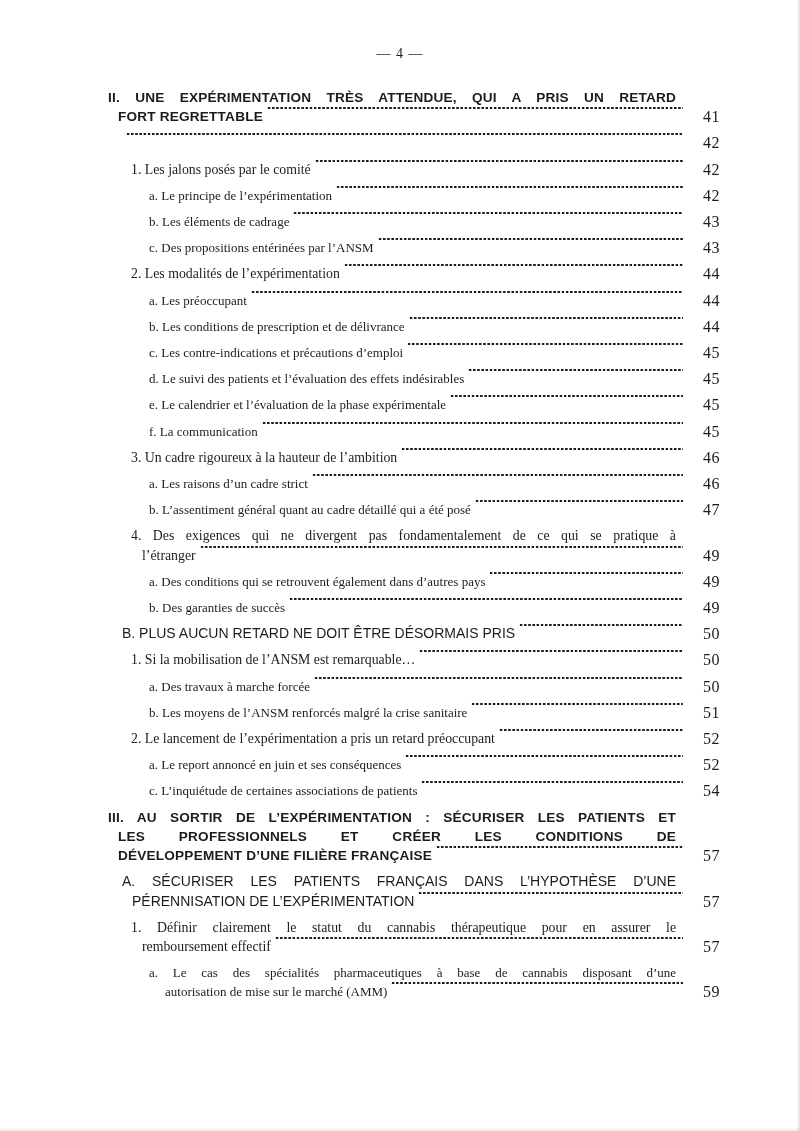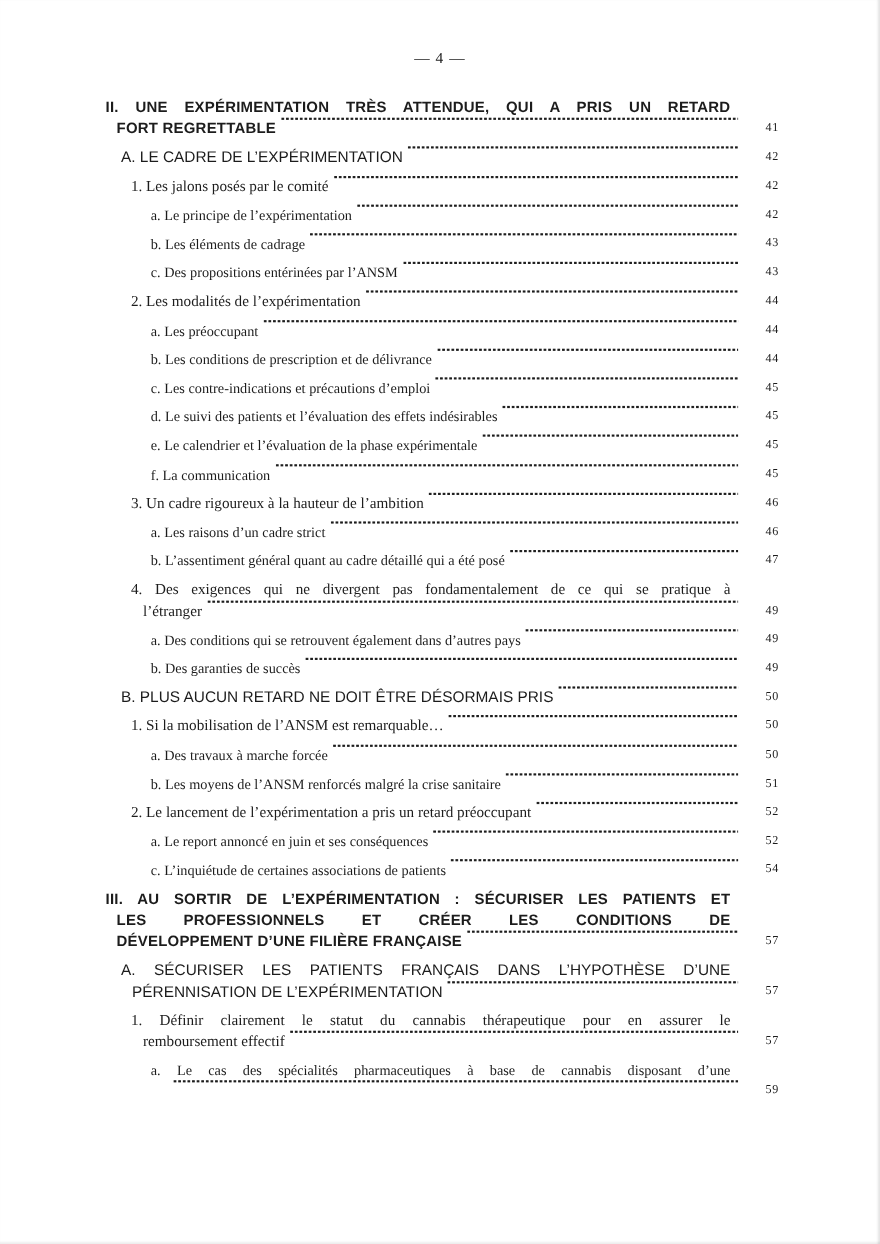--- a/index.html
+++ b/index.html
@@ -25,21 +25,21 @@
     text-align: center;
     font-family: "Liberation Serif", "DejaVu Serif", serif;
     font-size: 14px;
     letter-spacing: 1px;
     color: #1c1c1c;
   }
 
   .toc {
     position: absolute;
     top: 88px;
-    left: 96px;
+    left: 108px;
     width: 612px;
   }
 
   .entry { margin-bottom: 7px; line-height: 19.2px; }
 
   
   .lvl-part {
     font-family: "Liberation Sans", "DejaVu Sans", sans-serif;
     font-weight: bold;
     font-size: 13.6px;
@@ -91,42 +91,41 @@
     background-size: 4.2px 2px;
     background-repeat: repeat-x;
     background-position: left bottom;
   }
 
   .page-num {
     flex: 0 0 28px;
     text-align: right;
     font-family: "Liberation Serif", "DejaVu Serif", serif;
     font-weight: normal;
-    font-size: 11px;
+    font-size: 16px;
     letter-spacing: 0.5px;
   }
 </style>
 </head>
 <body>
 
 <div class="page">
   <div class="page-header">— 4 —</div>
 
   <main class="toc">
       <div class="entry lvl-part">
         <div class="pre-line first">II. UNE EXPÉRIMENTATION TRÈS ATTENDUE, QUI A PRIS UN RETARD</div>
         <div class="last-row">
           <span class="txt">FORT REGRETTABLE</span>
           <span class="dots"></span>
           <span class="page-num">41</span>
         </div>
       </div>
       <div class="entry lvl-section">
         <div class="last-row is-first">
-          <span class="txt">A. LE CADRE DE L’EXPÉRIMENTATION</span>
           <span class="dots"></span>
           <span class="page-num">42</span>
         </div>
       </div>
       <div class="entry lvl-sub1">
         <div class="last-row is-first">
           <span class="txt">1. Les jalons posés par le comité</span>
           <span class="dots"></span>
           <span class="page-num">42</span>
         </div>
@@ -314,18 +313,19 @@
         <div class="pre-line first">1. Définir clairement le statut du cannabis thérapeutique pour en assurer le</div>
         <div class="last-row">
           <span class="txt">remboursement effectif</span>
           <span class="dots"></span>
           <span class="page-num">57</span>
         </div>
       </div>
       <div class="entry lvl-sub2">
         <div class="pre-line first">a. Le cas des spécialités pharmaceutiques à base de cannabis disposant d’une</div>
         <div class="last-row">
+          <span class="txt">autorisation de mise sur le marché (AMM)</span>
           <span class="dots"></span>
           <span class="page-num">59</span>
         </div>
       </div>
     </main>
 </div>
 
 </body></html>

